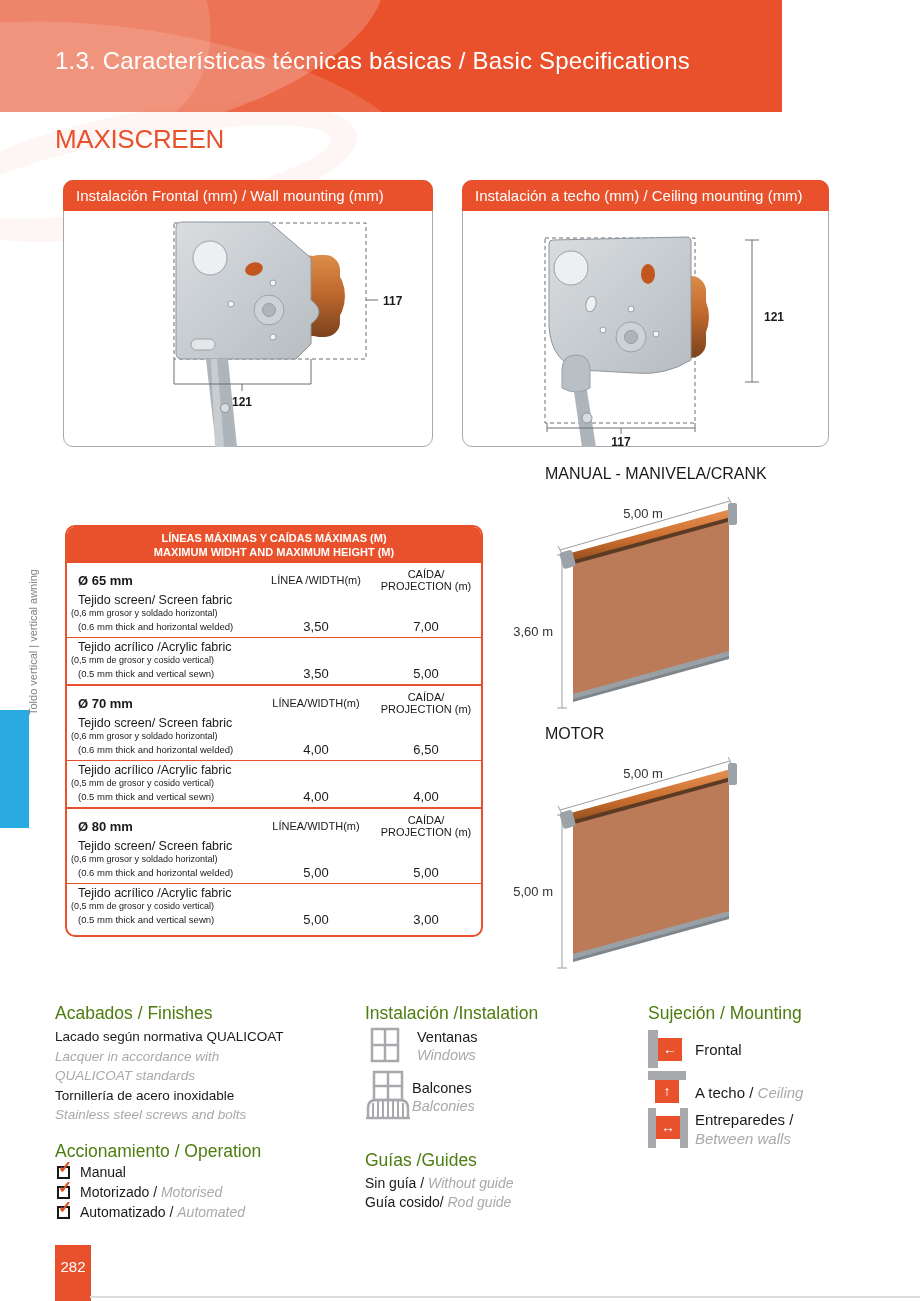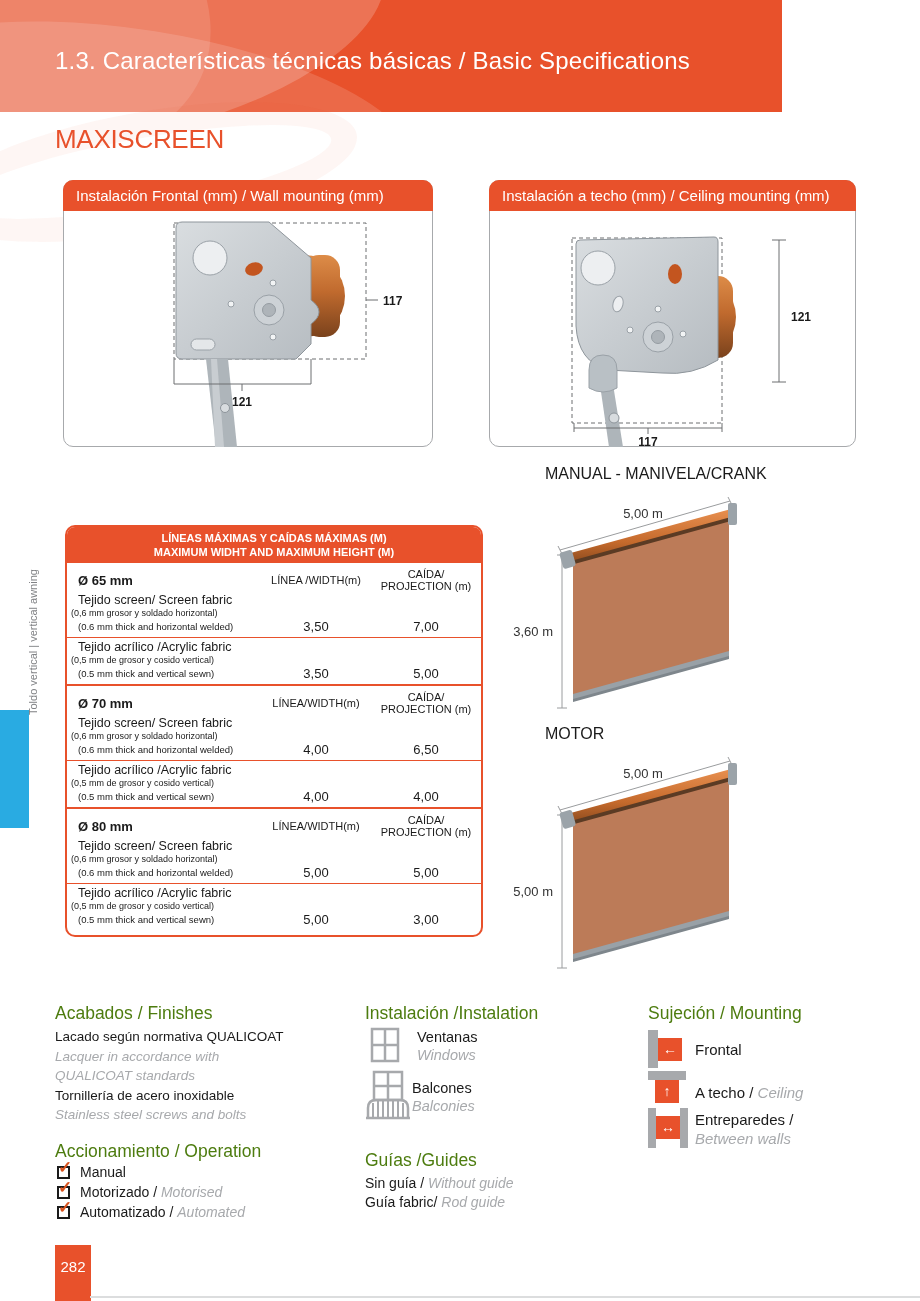--- a/index.html
+++ b/index.html
@@ -18,21 +18,21 @@
   .sw2 { left:-140px; top:30px; width:560px; height:190px; background:rgba(255,255,255,0.14); transform:rotate(9deg); }
   .sw3 { left:-200px; top:-160px; width:420px; height:300px; background:rgba(255,255,255,0.12); transform:rotate(25deg); }
   .header-title { position:absolute; left:55px; top:47px; font-size:24px; letter-spacing:0.2px; color:#ffffff; white-space:nowrap; }
   .watermark { left:-70px; top:112px; width:430px; height:120px; border:26px solid rgba(232,81,43,0.05); border-radius:50%; transform:rotate(-10deg); }
 
   .product-title { left:55px; top:124px; font-size:26px; color:#E8512B; letter-spacing:-0.3px; }
 
   
   .panel { border:1px solid #A7A9AC; border-radius:10px; background:#fff; }
   .panel-wall { left:63px; top:180px; width:370px; height:267px; }
-  .panel-ceiling { left:489px; top:180px; width:367px; height:267px; }
+  .panel-ceiling { left:462px; top:180px; width:367px; height:267px; }
   .panel-head { position:absolute; left:-1px; top:-1px; right:-1px; height:31px; background:#E8512B;
                 border-radius:10px 10px 0 0; color:#fff; font-size:15px; line-height:31px; padding-left:13px; white-space:nowrap; }
   .panel svg { position:absolute; left:0; top:31px; }
   svg text { font-family:"Liberation Sans", sans-serif; }
 
   
   .vertical-label { left:27px; top:553px; height:162px; writing-mode:vertical-rl; transform:rotate(180deg);
                     font-size:11px; color:#808285; white-space:nowrap; }
   .blue-tab { left:0; top:710px; width:29px; height:118px; background:#29ABE2; }
 
@@ -382,21 +382,21 @@
       <line x1="1" y1="48" x2="45" y2="48" stroke="#A7A9AC" stroke-width="2.5"></line>
     </svg>
     <div class="inst-label" style="top:9px;">Balcones</div>
     <div class="inst-label txt-gray" style="top:27px;">Balconies</div>
   </div>
 </div>
 
 <div class="abs" style="left:365px; top:1150px; width:270px;">
   <div class="section-heading">Guías /Guides</div>
   <div class="guides-line" style="margin-top:3px"><span>Sin guía / </span><span class="txt-gray">Without guide</span></div>
-  <div class="guides-line"><span>Guía fabric/ </span><span class="txt-gray">Rod guide</span></div>
+  <div class="guides-line"><span>Guía cosido/ </span><span class="txt-gray">Rod guide</span></div>
 </div>
 
 <div class="abs" style="left:648px; top:1003px; width:240px; height:170px;">
   <div class="section-heading">Sujeción / Mounting</div>
 
   <div class="mnt-row" style="top:27px; width:200px; height:40px;">
     <span class="bar-gray" style="left:0; top:0; width:10px; height:38px;"></span>
     <span class="mnt-sq" style="left:10px; top:8px;">←</span>
     <span class="mnt-label" style="top:11px;"><span>Frontal</span><span class="txt-gray"></span></span>
   </div>

